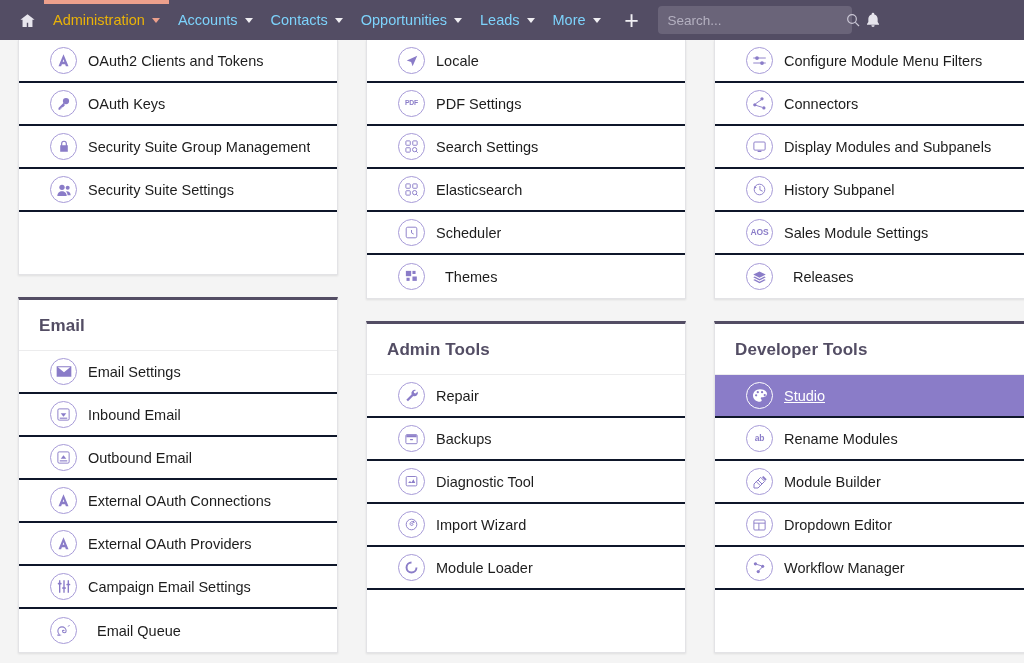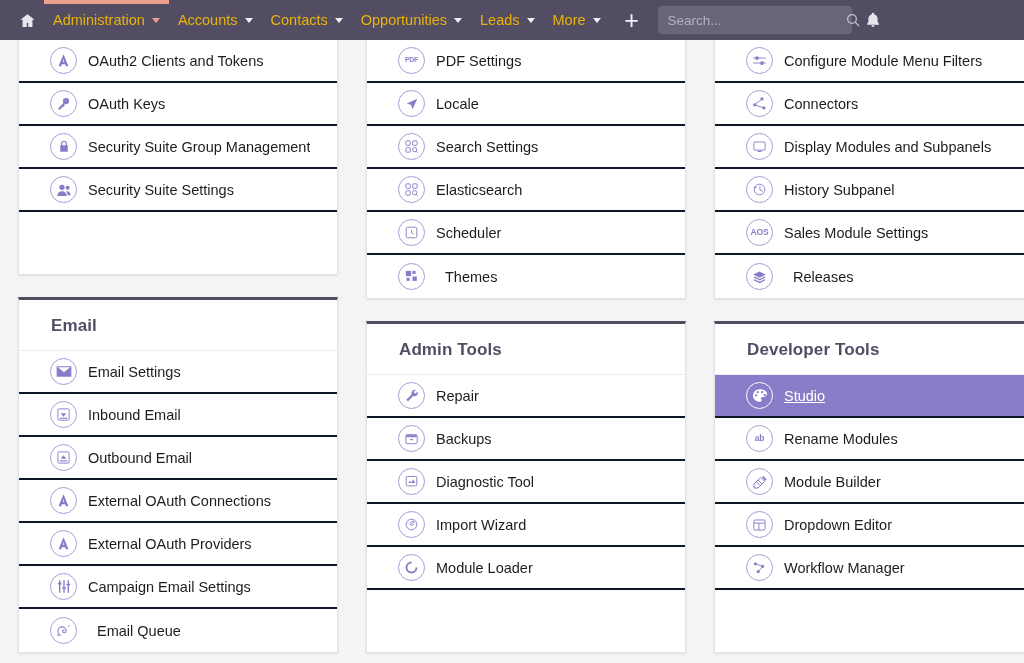--- a/index.html
+++ b/index.html
@@ -25,21 +25,21 @@
     width: 34px; height: 40px;
     display: flex; align-items: center; justify-content: center;
     cursor: pointer;
   }
   .nav-home svg { fill: #e8e6ee; }
   .nav-item {
     position: relative;
     height: 40px;
     display: flex; align-items: center;
     padding: 0 9px;
-    color: #eab308;
+    color: #7dd3fc;
     font-size: 14.5px;
     white-space: nowrap;
     cursor: pointer;
   }
   .nav-item .caret {
     display: inline-block;
     margin-left: 7px;
     width: 0; height: 0;
     border-left: 4.5px solid transparent;
     border-right: 4.5px solid transparent;
@@ -114,21 +114,21 @@
   }
   
   .panel.clipped {
     border-top: none;
     margin-top: 0;
   }
   .panel-title {
     font-size: 17px;
     font-weight: bold;
     color: #534d64;
-    padding: 16px 20px 14px 32px;
+    padding: 16px 20px 14px 20px;
     border-bottom: 1px solid #ececed;
     letter-spacing: .1px;
   }
   .panel-filler { height: 62px; background: #fff; }
 
   .row {
     display: flex;
     align-items: center;
     height: 43px;
     padding-left: 14px;
@@ -334,31 +334,31 @@
             </svg>
           </span>
           <span class="row-label">Email Queue</span>
         </div>
       </div>
     </div>
   <div class="col col-2" id="col-1">
       <div class="panel clipped">
         <div class="row">
           <span class="ico">
-            <span class="txt sm">PDF</span>
-          </span>
-          <span class="row-label">PDF Settings</span>
-        </div>
-        <div class="row">
-          <span class="ico">
             <svg width="14" height="14" viewBox="0 0 24 24">
               <path class="f" d="M21 3 3 11l7.5 2.6L13 21z"></path>
             </svg>
           </span>
           <span class="row-label">Locale</span>
+        </div>
+        <div class="row">
+          <span class="ico">
+            <span class="txt sm">PDF</span>
+          </span>
+          <span class="row-label">PDF Settings</span>
         </div>
         <div class="row">
           <span class="ico">
             <svg width="15" height="15" viewBox="0 0 24 24">
               <rect class="s" x="3" y="3" width="7" height="7" rx="1"></rect>
               <rect class="s" x="14" y="3" width="7" height="7" rx="1"></rect>
               <rect class="s" x="3" y="14" width="7" height="7" rx="1"></rect>
               <circle class="s" cx="17" cy="17" r="3.4"></circle>
               <line class="s" x1="19.5" y1="19.5" x2="22" y2="22"></line>
             </svg>

